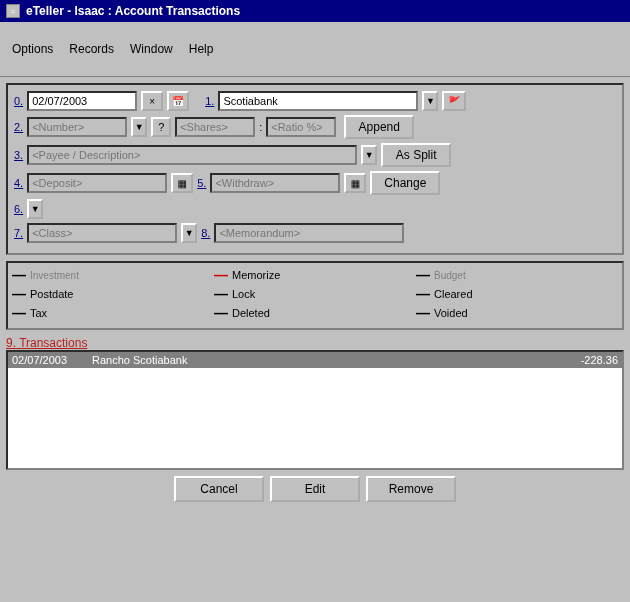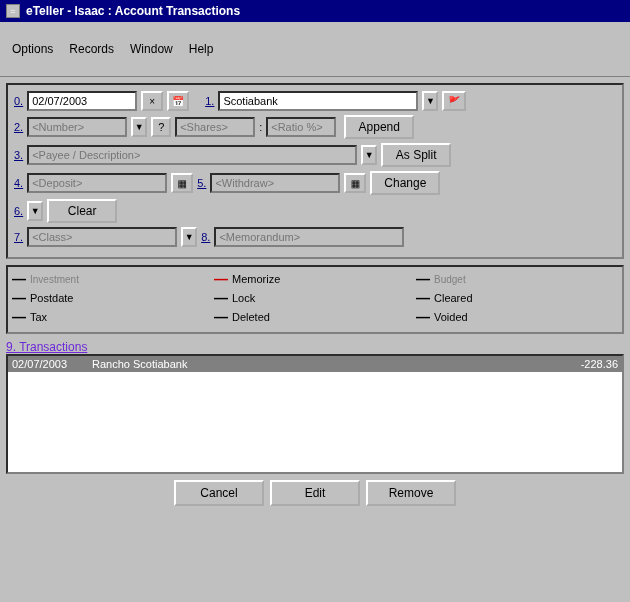--- a/index.html
+++ b/index.html
@@ -152,21 +152,21 @@
       color: #000000;
       font-weight: bold;
       font-size: 14px;
     }
     .status-label-active {
       font-size: 11px;
       color: #000000;
     }
     .transactions-label {
       font-size: 12px;
-      color: #6d28d9;
+      color: #b91c1c;
       text-decoration: underline;
       margin-bottom: 0;
     }
     .transactions-panel {
       background: white;
       border: 2px inset #808080;
       height: 120px;
       margin-bottom: 6px;
       overflow-y: auto;
     }
@@ -264,21 +264,20 @@
       <button class="calc-btn">▦</button>
       <span class="label-link">5.</span>
       <input class="field-gray" style="width: 130px;" type="text" placeholder="&lt;Withdraw&gt;">
       <button class="calc-btn">▦</button>
       <button class="btn-action">Change</button>
     </div>
 
     <div class="row">
       <span class="label-link">6.</span>
       <button class="dropdown-btn">▼</button>
-      <button class="btn-action">Clear</button>
     </div>
 
     <div class="row">
       <span class="label-link">7.</span>
       <input class="field-gray" style="width: 150px;" type="text" placeholder="&lt;Class&gt;">
       <button class="dropdown-btn">▼</button>
       <span class="label-link">8.</span>
       <input class="field-gray" style="width: 190px;" type="text" placeholder="&lt;Memorandum&gt;">
     </div>
 

